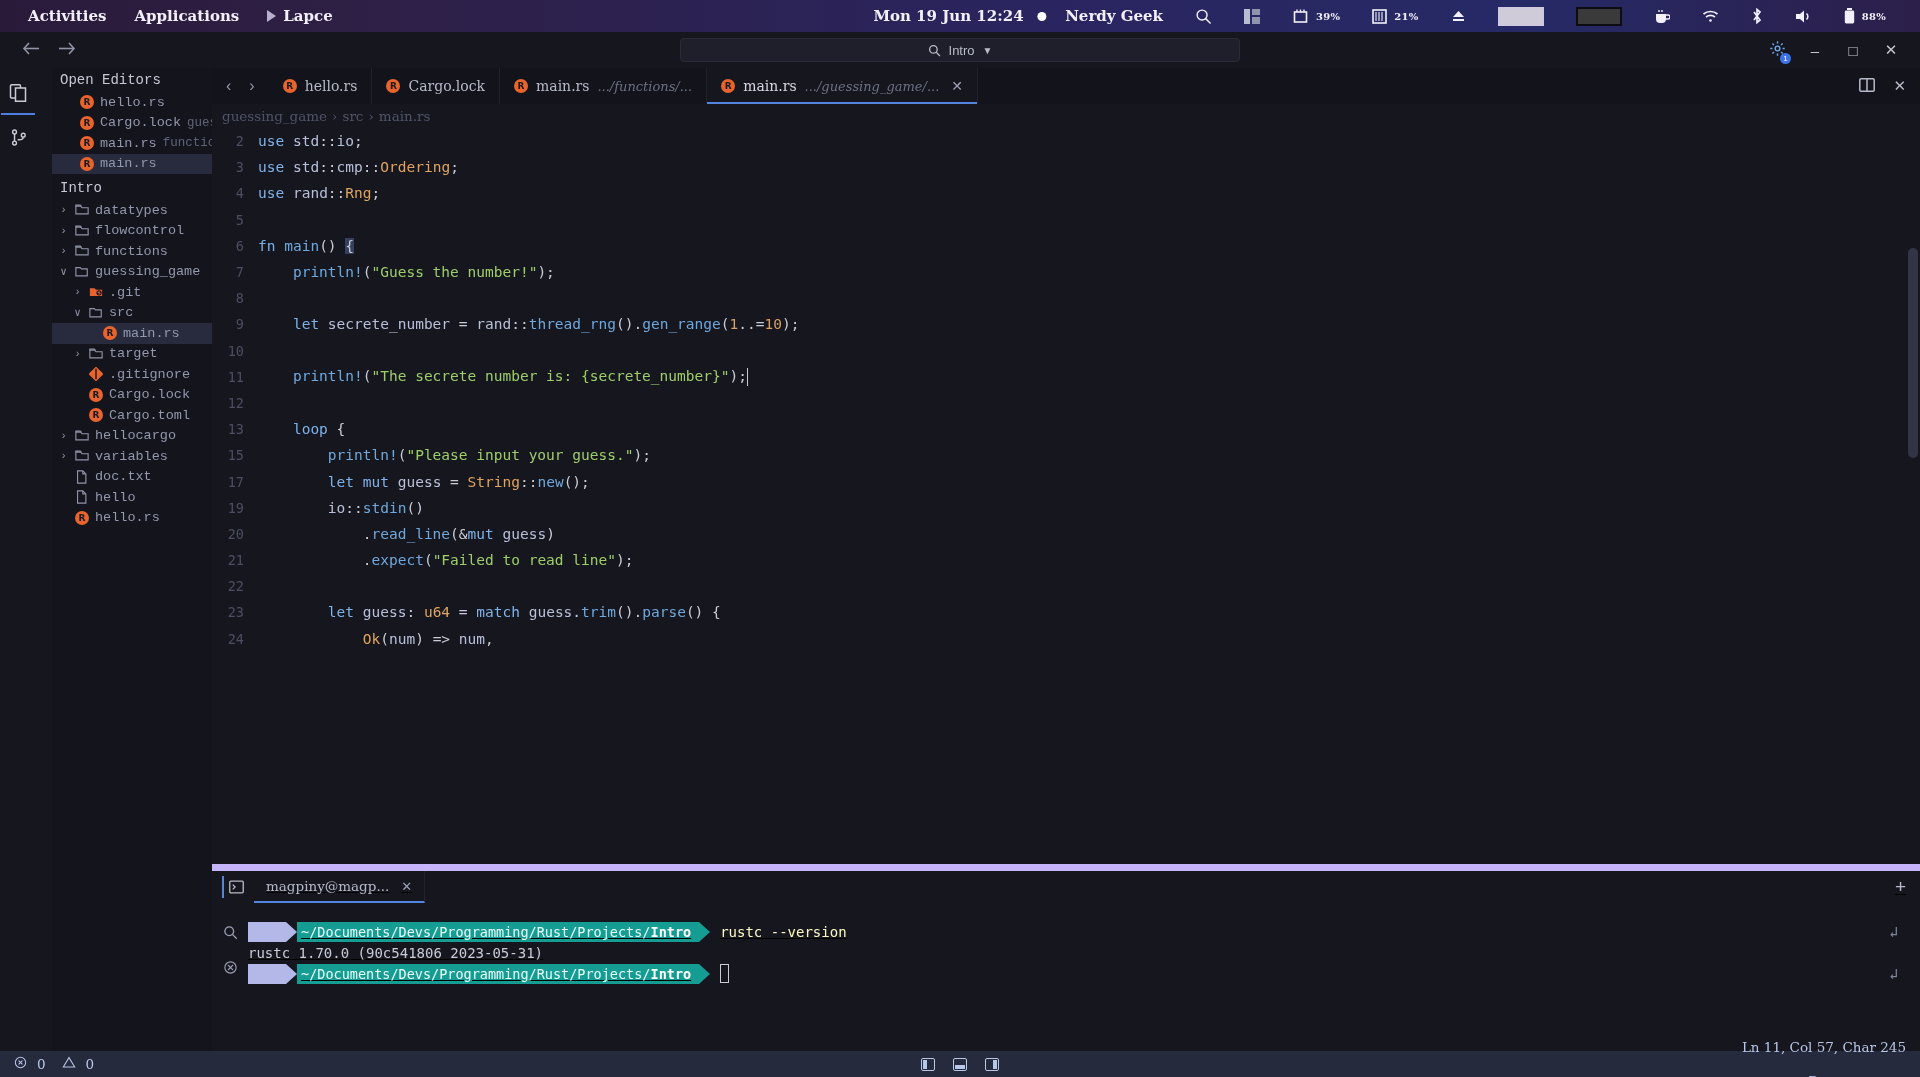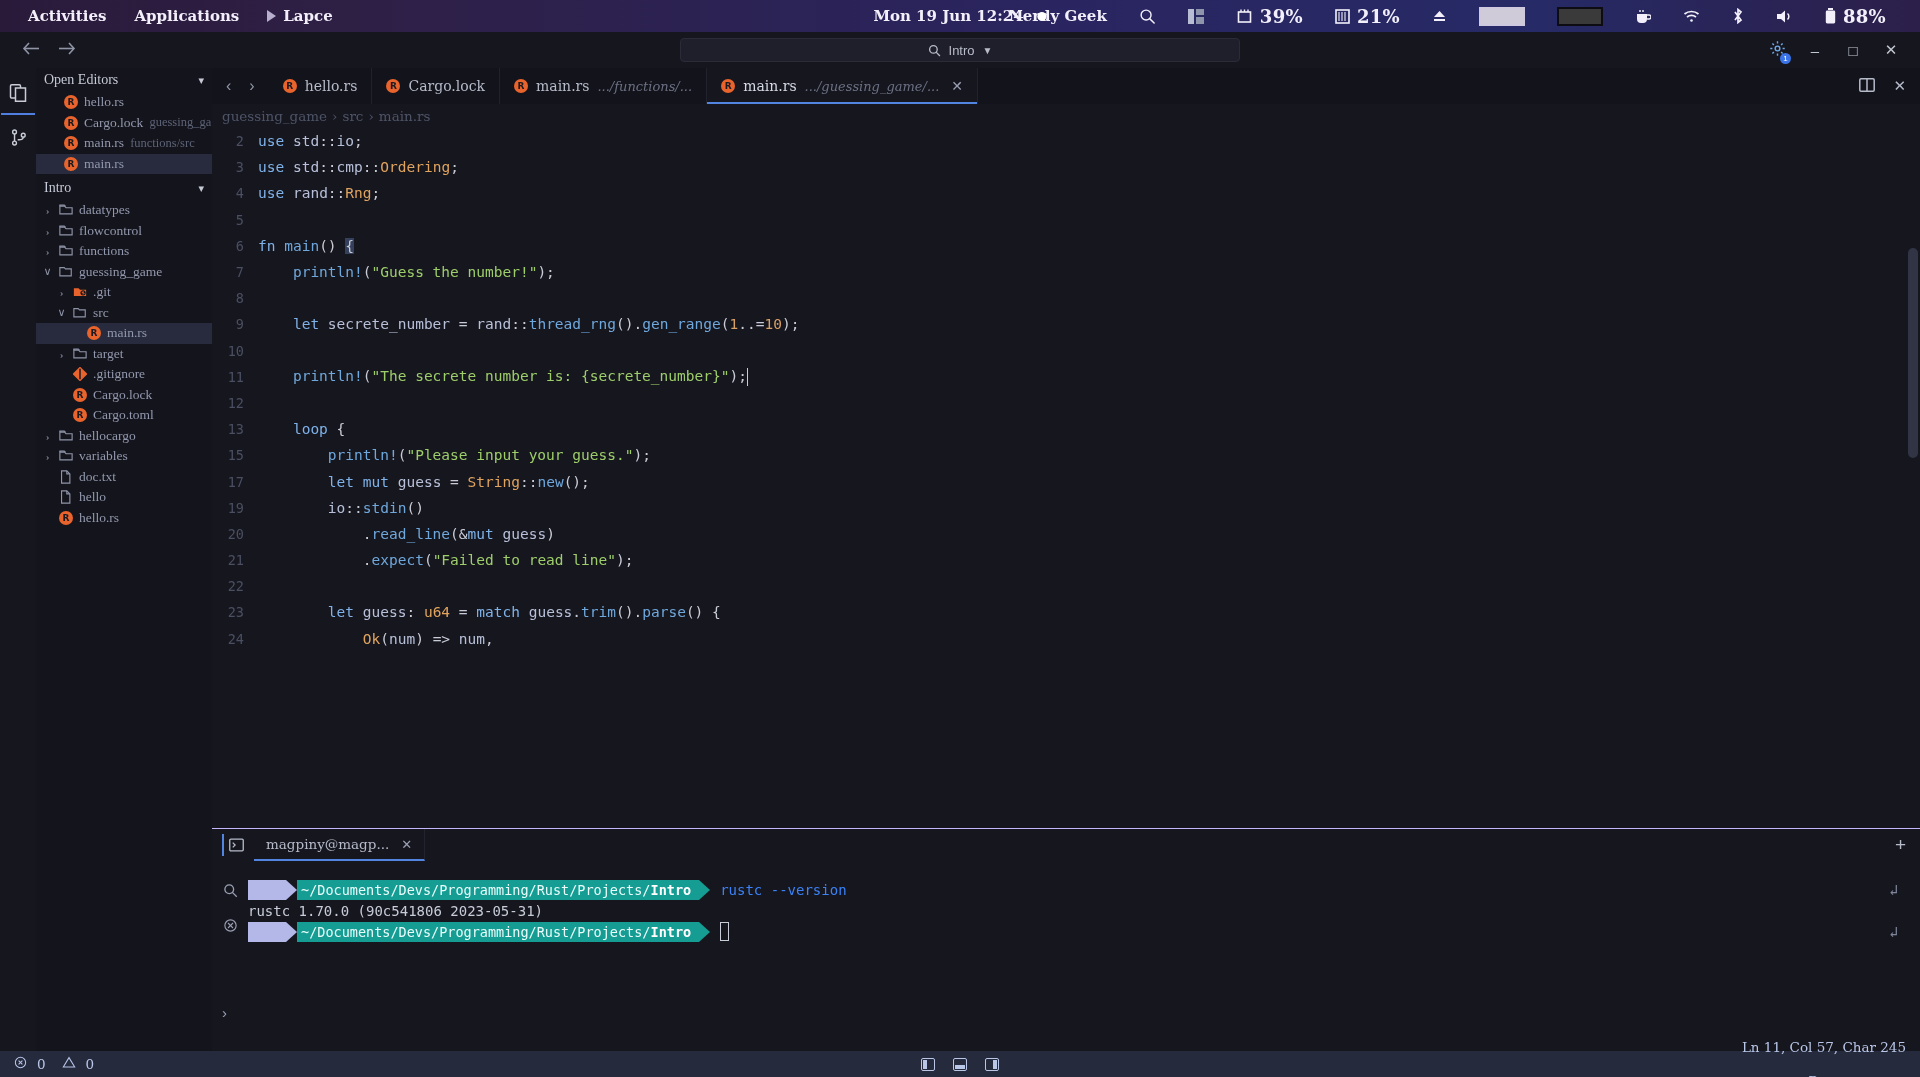--- a/index.html
+++ b/index.html
@@ -23,21 +23,21 @@
     user-select: none;
   }
   #topbar .tb-item { padding: 0 14px; white-space: nowrap; display: flex; align-items: center; gap: 7px; }
   #topbar .tb-left { display: flex; align-items: center; }
   #topbar .tb-center { position: absolute; left: 50%; transform: translateX(-50%); display: flex; align-items: center; gap: 14px; }
   #topbar .tb-right { margin-left: auto; display: flex; align-items: center; gap: 4px; padding-right: 6px; }
   .rec-dot { width: 9px; height: 9px; border-radius: 50%; background: #ffffff; display: inline-block; }
   .play-tri { width: 0; height: 0; border-left: 9px solid #b9aecd; border-top: 6px solid transparent; border-bottom: 6px solid transparent; }
   .ws-box { width: 46px; height: 19px; border: 2px solid #cfc9e0; background: #cfcbd8; }
   .ws-box.dark { background: #3a3a3a; border-color: #0c0c12; }
-  .pct { font-size: 18px; letter-spacing: 0.3px; text-align: right; }
+  .pct { font-size: 10px; letter-spacing: 0.3px; text-align: right; }
 
   
   #window { position: absolute; left: 0; top: 32px; width: 1920px; height: 1045px; background: #16161f; }
 
   
   #titlebar {
     position: absolute; left: 0; top: 0; width: 1920px; height: 36px;
     background: #16161f; display: flex; align-items: center; padding: 0 8px;
     color: #c3c7d1;
   }
@@ -64,23 +64,23 @@
     background: #16161f; display: flex; flex-direction: column; align-items: center;
     padding-top: 14px; gap: 22px;
   }
   .act-icon { width: 22px; height: 22px; color: #c9ccd6; position: relative; display: flex; align-items: center; justify-content: center; }
   .act-icon.active::after {
     content: ""; position: absolute; left: -6px; bottom: -11px; width: 34px; height: 2px; background: #4f7fe0;
   }
 
   
   #sidebar {
-    position: absolute; left: 36px; top: 36px; width: 176px; height: 1009px;
+    position: absolute; left: 52px; top: 36px; width: 176px; height: 1009px;
     background: #14141c; color: #9aa0b3; font-size: 13.5px;
-    font-family: Liberation Serif, serif; overflow: hidden;
+    font-family: Liberation Mono, monospace; overflow: hidden;
   }
   .sb-section-head {
     height: 24px; display: flex; align-items: center; padding: 0 8px;
     color: #c6cad6; font-size: 14px; justify-content: space-between;
     background: #14141c;
   }
   .sb-row {
     height: 20.5px; display: flex; align-items: center; gap: 6px;
     padding-right: 6px; white-space: nowrap; color: #9298ad; font-size: 13.5px;
     cursor: default;
@@ -134,21 +134,21 @@
   .nu { color: #d9a066; }  
   .pu { color: #c9ccd6; }  
   .va { color: #b7c0d8; }  
   .mac{ color: #6fa8dc; }
   .sel-brace { background: #35405c; }
   .caret { display: inline-block; width: 1.5px; height: 18px; background: #c8ccd8; vertical-align: middle; }
 
   #scroll-thumb { position: absolute; right: 2px; top: 120px; width: 10px; height: 210px; background: #3a3f52; border-radius: 5px; opacity: .75; }
 
   
-  #panel { position: absolute; left: 212px; top: 796px; width: 1708px; height: 200px; background: #16161f; border-top: 1px solid #c4b5fd; }
+  #panel { position: absolute; left: 212px; top: 832px; width: 1708px; height: 200px; background: #16161f; border-top: 7px solid #c4b5fd; text-decoration: underline; }
   #panel-tabs { height: 32px; display: flex; align-items: center; padding-left: 10px; gap: 0; }
   .pt-icon { width: 22px; height: 22px; color: #b6bbc9; display: flex; align-items: center; justify-content: center;
              border-left: 2px solid #5285e0; padding-left: 4px; margin-right: 10px; font-size: 13px; }
   .pterm-tab {
     height: 32px; display: flex; align-items: center; gap: 12px; padding: 0 12px;
     color: #b6bbc9; font-family: "DejaVu Serif", serif; font-size: 13.5px;
     border-bottom: 2px solid #5285e0; border-right: 1px solid #23232f;
   }
   .pterm-tab .x { color: #9aa0b3; font-size: 13px; }
   #panel-add { margin-left: auto; color: #b6bbc9; font-size: 19px; padding-right: 14px; }
@@ -156,21 +156,21 @@
   #term-body { position: relative; height: 168px; display: flex; }
   #term-gutter { width: 36px; display: flex; flex-direction: column; align-items: center; padding-top: 22px; gap: 16px; color: #9aa0b3; }
   #term-content { flex: 1; font-family: "DejaVu Sans Mono", monospace; font-size: 14px; color: #c8ccd8; padding-top: 18px; }
   .term-line { height: 21px; display: flex; align-items: center; white-space: pre; }
   .pl-seg { display: flex; align-items: center; height: 20px; }
   .pl-lav { background: #b3b8e8; width: 38px; height: 20px; }
   .pl-lav-arrow { width: 0; height: 0; border-left: 11px solid #b3b8e8; border-top: 10px solid transparent; border-bottom: 10px solid transparent; }
   .pl-teal { background: #159c93; color: #eafdfb; height: 20px; display: flex; align-items: center; padding: 0 8px 0 4px; font-size: 13.5px; }
   .pl-teal b { color: #ffffff; }
   .pl-teal-arrow { width: 0; height: 0; border-left: 11px solid #159c93; border-top: 10px solid transparent; border-bottom: 10px solid transparent; }
-  .term-cmd { color: #3b82f6; padding-left: 10px; }
+  .term-cmd { color: #fef9c3; padding-left: 10px; }
   .term-out { color: #c8ccd8; padding-left: 0; }
   .term-caret { display: inline-block; width: 9px; height: 19px; border: 1.4px solid #c8ccd8; margin-left: 10px; }
   .term-right-icon { position: absolute; right: 22px; color: #7f8599; font-size: 15px; }
   #term-expand { position: absolute; left: 10px; bottom: 8px; color: #9aa0b3; font-size: 15px; }
 
   
   #statusbar {
     position: absolute; left: 0; bottom: 0; width: 1920px; height: 26px;
     background: #262a3d; display: flex; align-items: center; padding: 0 14px;
     color: #b8c6e8; font-family: "DejaVu Serif", serif; font-size: 13.5px;

